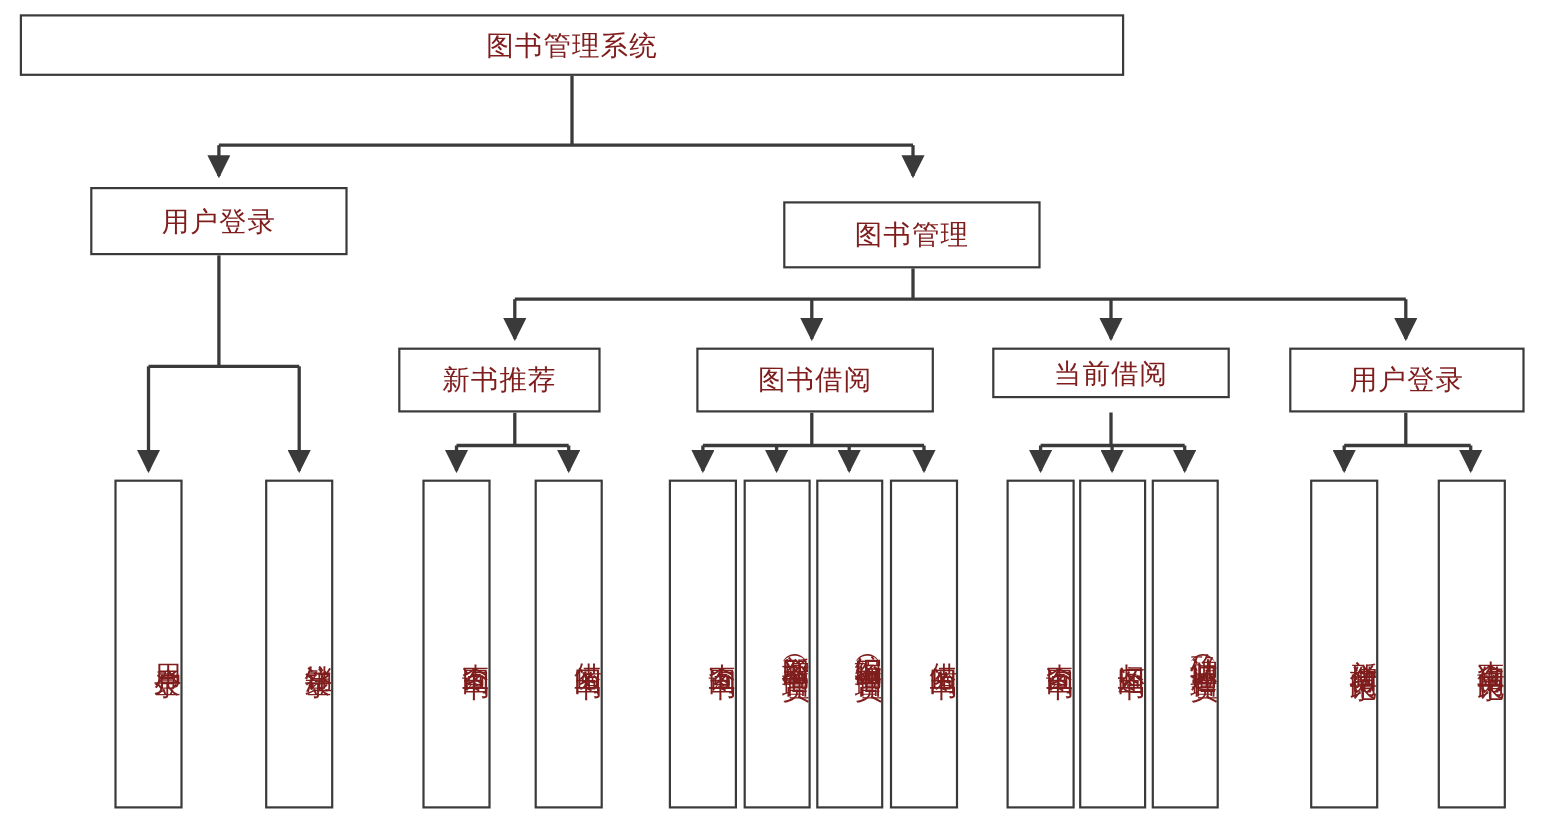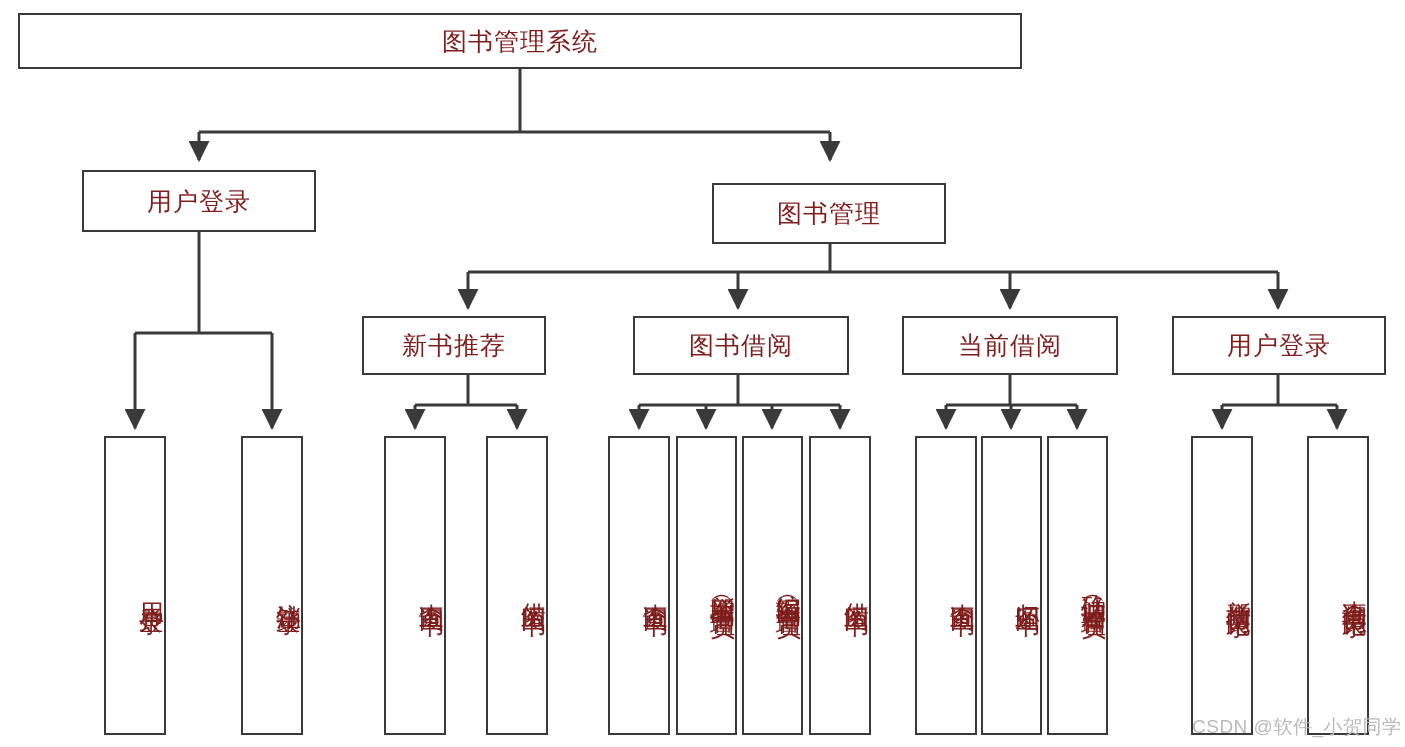--- a/index.html
+++ b/index.html
@@ -127,21 +127,21 @@
   <div class="node h" style="left:712px; top:171px; width:234px; height:61px;margin-top:12px;">
     <span>图书管理</span>
   </div>
 
   <div class="node h" style="left:362px; top:316px; width:184px; height:59px;">
     <span>新书推荐</span>
   </div>
   <div class="node h" style="left:633px; top:316px; width:216px; height:59px;">
     <span>图书借阅</span>
   </div>
-  <div class="node h" style="left:902px; top:316px; width:216px; height:59px;">
+  <div class="node h" style="left:902px; top:316px; width:216px; height:46px;">
     <span>当前借阅</span>
   </div>
   <div class="node h" style="left:1172px; top:316px; width:214px; height:59px;">
     <span>用户登录</span>
   </div>
 
   <div class="node v" style="left:104px; top:436px; width:62px; height:299px;">
     <span class="vlabel">用户登录</span>
   </div>
   <div class="node v" style="left:241px; top:436px; width:62px; height:299px;">
@@ -178,15 +178,14 @@
     <span class="vlabel">确认归还（管理员）</span>
   </div>
 
   <div class="node v" style="left:1191px; top:436px; width:62px; height:299px;">
     <span class="vlabel">新增借阅记录</span>
   </div>
   <div class="node v" style="left:1307px; top:436px; width:62px; height:299px;">
     <span class="vlabel">查询借阅记录</span>
   </div>
 
-  <div class="watermark" style="left:1192px; top:714px;">CSDN @软件_小贺同学</div>
 
 </div>
 
 </body></html>

